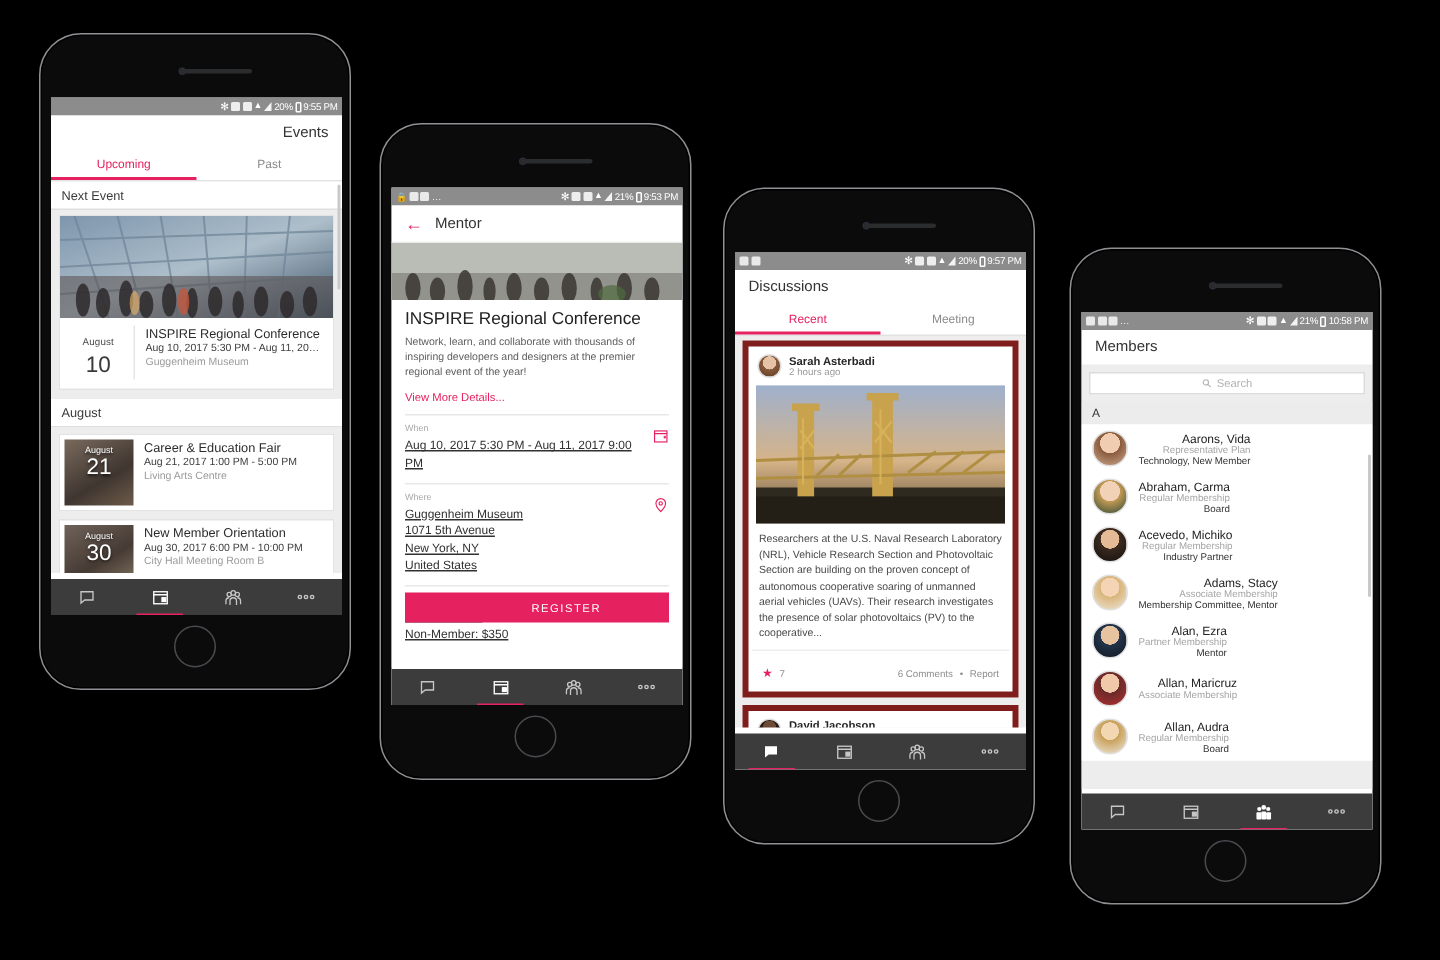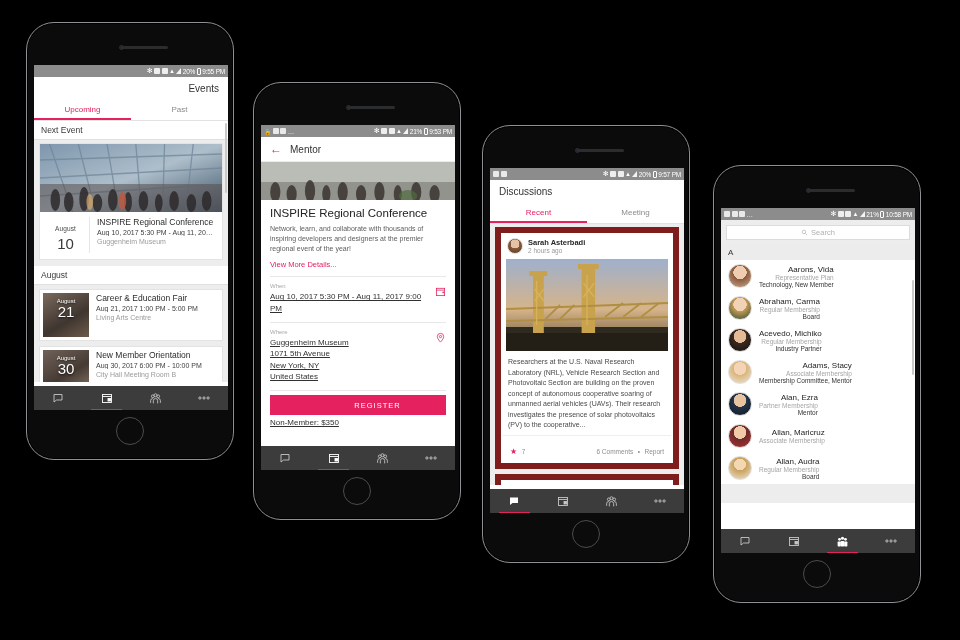--- a/index.html
+++ b/index.html
@@ -95,21 +95,21 @@
   .sep { height: 1px; background: #e8e8e8; margin: 7px 0 6px; }
   .field-label { font-size: 6px; color: #a9a9a9; margin-bottom: 2px; }
   .field-val { font-size: 8px; color: #313131; line-height: 1.45; text-decoration: underline; }
   .field-block { display: flex; justify-content: space-between; align-items: flex-start; }
   .field-ico { color: #e5215f; flex: 0 0 auto; padding-left: 6px; }
   .register { position: absolute; left: 9px; right: 9px; bottom: 30px; height: 20px;
     background: #e5215f; color: #fff; font-size: 7.5px; letter-spacing: 1px;
     display: flex; align-items: center; justify-content: center; padding-left: 39px; }
 
   
-  .post { background: #fff; margin: 0 5px 5px; border: 6px solid #7f1d1d; }
+  .post { background: #fff; margin: 0 5px 5px; border: 4px solid #7f1d1d; }
   .post-head { display: flex; align-items: center; padding: 5px 6px; }
   .avatar { width: 16px; height: 16px; border-radius: 50%; flex: 0 0 16px;
     overflow: hidden; background: #b08a74; border: 1px solid #ddd; }
   .av-a { background: radial-gradient(circle at 50% 35%, #e6c3a6 38%, #8a5a3c 39%, #5a3a22 100%); }
   .av-b { background: radial-gradient(circle at 50% 35%, #6d4a36 38%, #2a1c14 39%, #14100c 100%); }
   .post-name { font-size: 7.5px; color: #262626; font-weight: bold; }
   .post-time { font-size: 6.5px; color: #9b9b9b; }
   .post-img { height: 92px; margin: 0 5px;
     background: linear-gradient(180deg,#9aa8c4 0%,#c9a24e 42%,#8a6f3a 72%,#3c3425 100%); position: relative; overflow: hidden; }
   .post-txt { font-size: 7px; color: #4a4a4a; line-height: 1.5; padding: 6px 7px 4px; }
@@ -570,20 +570,23 @@
           <span class="sb-sq"></span>
           <span class="sb-sq"></span>
           <span style="font-size:6px">▲</span>
           <span class="sb-tri"></span>
           <span class="sb-txt">21%</span>
           <span class="sb-batt"></span>
           <span class="sb-txt">10:58 PM</span>
         </div>
       </div>
 
+      <div class="appbar" style="height:23px;">
+        <span class="title">Members</span>
+      </div>
 
       <div class="body-scroll" style="height:283px; position:relative; background:#ededed;">
         <div class="searchbar">
           <svg width="7" height="7" viewBox="0 0 24 24" fill="none" stroke="currentColor" stroke-width="2.4">
               <circle cx="10" cy="10" r="6"></circle>
               <path d="M15 15l6 6"></path>
             </svg>
           <span>Search</span>
         </div>
 

